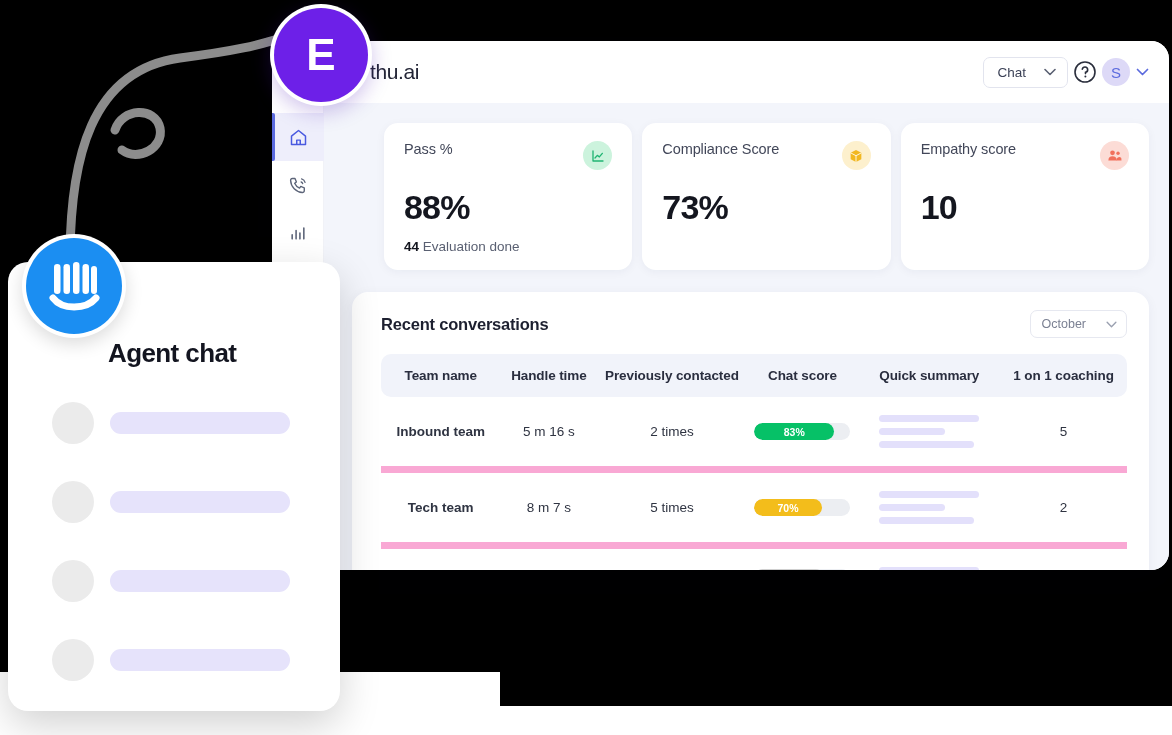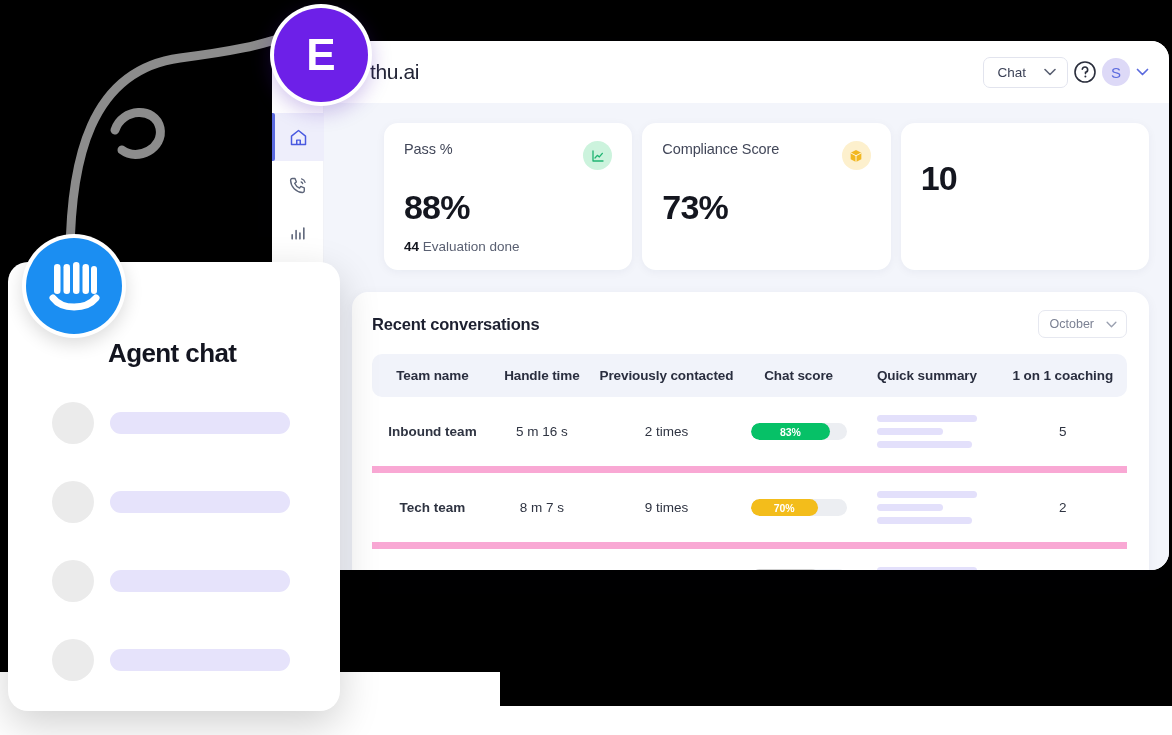--- a/index.html
+++ b/index.html
@@ -237,38 +237,38 @@
   }
 
   
   #table-panel {
     margin-top: 22px;
     width: 797px;
     height: 348px;
     background: #ffffff;
     border-radius: 16px;
     box-sizing: border-box;
-    padding: 18px 22px 0 20px;
+    padding: 18px 22px 0 29px;
     box-shadow: 0 2px 12px rgba(25, 30, 70, 0.05);
   }
   #panel-head {
     display: flex;
     align-items: center;
     justify-content: space-between;
   }
   #panel-title {
     font-size: 16.5px;
     font-weight: 600;
     color: #1d2030;
     letter-spacing: -0.2px;
   }
   #month-select {
     display: flex;
     align-items: center;
-    gap: 12px;
+    gap: 20px;
     border: 1px solid #e6e8f0;
     border-radius: 7px;
     padding: 6px 9px 6px 11px;
     font-size: 12.5px;
     color: #7b8193;
     cursor: pointer;
     background: #fff;
   }
 
   table#conv-table {
@@ -587,20 +587,31 @@
               <svg width="16" height="16" viewBox="0 0 24 24">
                 <path d="M12 3 L20 7.3 V16.7 L12 21 L4 16.7 V7.3 Z" fill="#f2b820"></path>
                 <path d="M4 7.3 L12 11.6 L20 7.3 M12 11.6 V21" stroke="#fff6dd" stroke-width="1.5" fill="none"></path>
               </svg>
             </div>
           </div>
           <div class="stat-value">73%</div>
         </div>
 
         <div class="stat-card">
+          <div class="stat-top">
+            <div class="stat-title">Empathy score</div>
+            <div class="stat-icon red">
+              <svg width="17" height="17" viewBox="0 0 24 24">
+                <circle cx="9.2" cy="8.2" r="3.3" fill="#f1705c"></circle>
+                <path d="M3.4 19 a5.8 5.8 0 0 1 11.6 0 Z" fill="#f1705c"></path>
+                <circle cx="17" cy="8.8" r="2.4" fill="#f1705c"></circle>
+                <path d="M14.4 19 a4.3 4.3 0 0 1 7.2 -3.6 L21.8 19 Z" fill="#f1705c"></path>
+              </svg>
+            </div>
+          </div>
           <div class="stat-value">10</div>
         </div>
       </div>
 
       <div id="table-panel">
         <div id="panel-head">
           <div id="panel-title">Recent conversations</div>
           <div id="month-select">
             <span>October</span>
             <svg width="11" height="7" viewBox="0 0 12 8">
@@ -645,21 +656,21 @@
                   <div class="skel" style="width:66px"></div>
                   <div class="skel" style="width:95px"></div>
                 </div>
               </td>
               <td>5</td>
             </tr>
 
             <tr>
               <td class="team-cell">Tech team</td>
               <td>8 m 7 s</td>
-              <td>9 times</td>
+              <td>5 times</td>
               <td>
                 <div class="bar-track">
                   <div class="bar-fill amber" id="bar1" style="width: 70%;">70%</div>
                 </div>
               </td>
               <td>
                 <div class="skel-lines">
                   <div class="skel" style="width:100px"></div>
                   <div class="skel" style="width:66px"></div>
                   <div class="skel" style="width:95px"></div>

